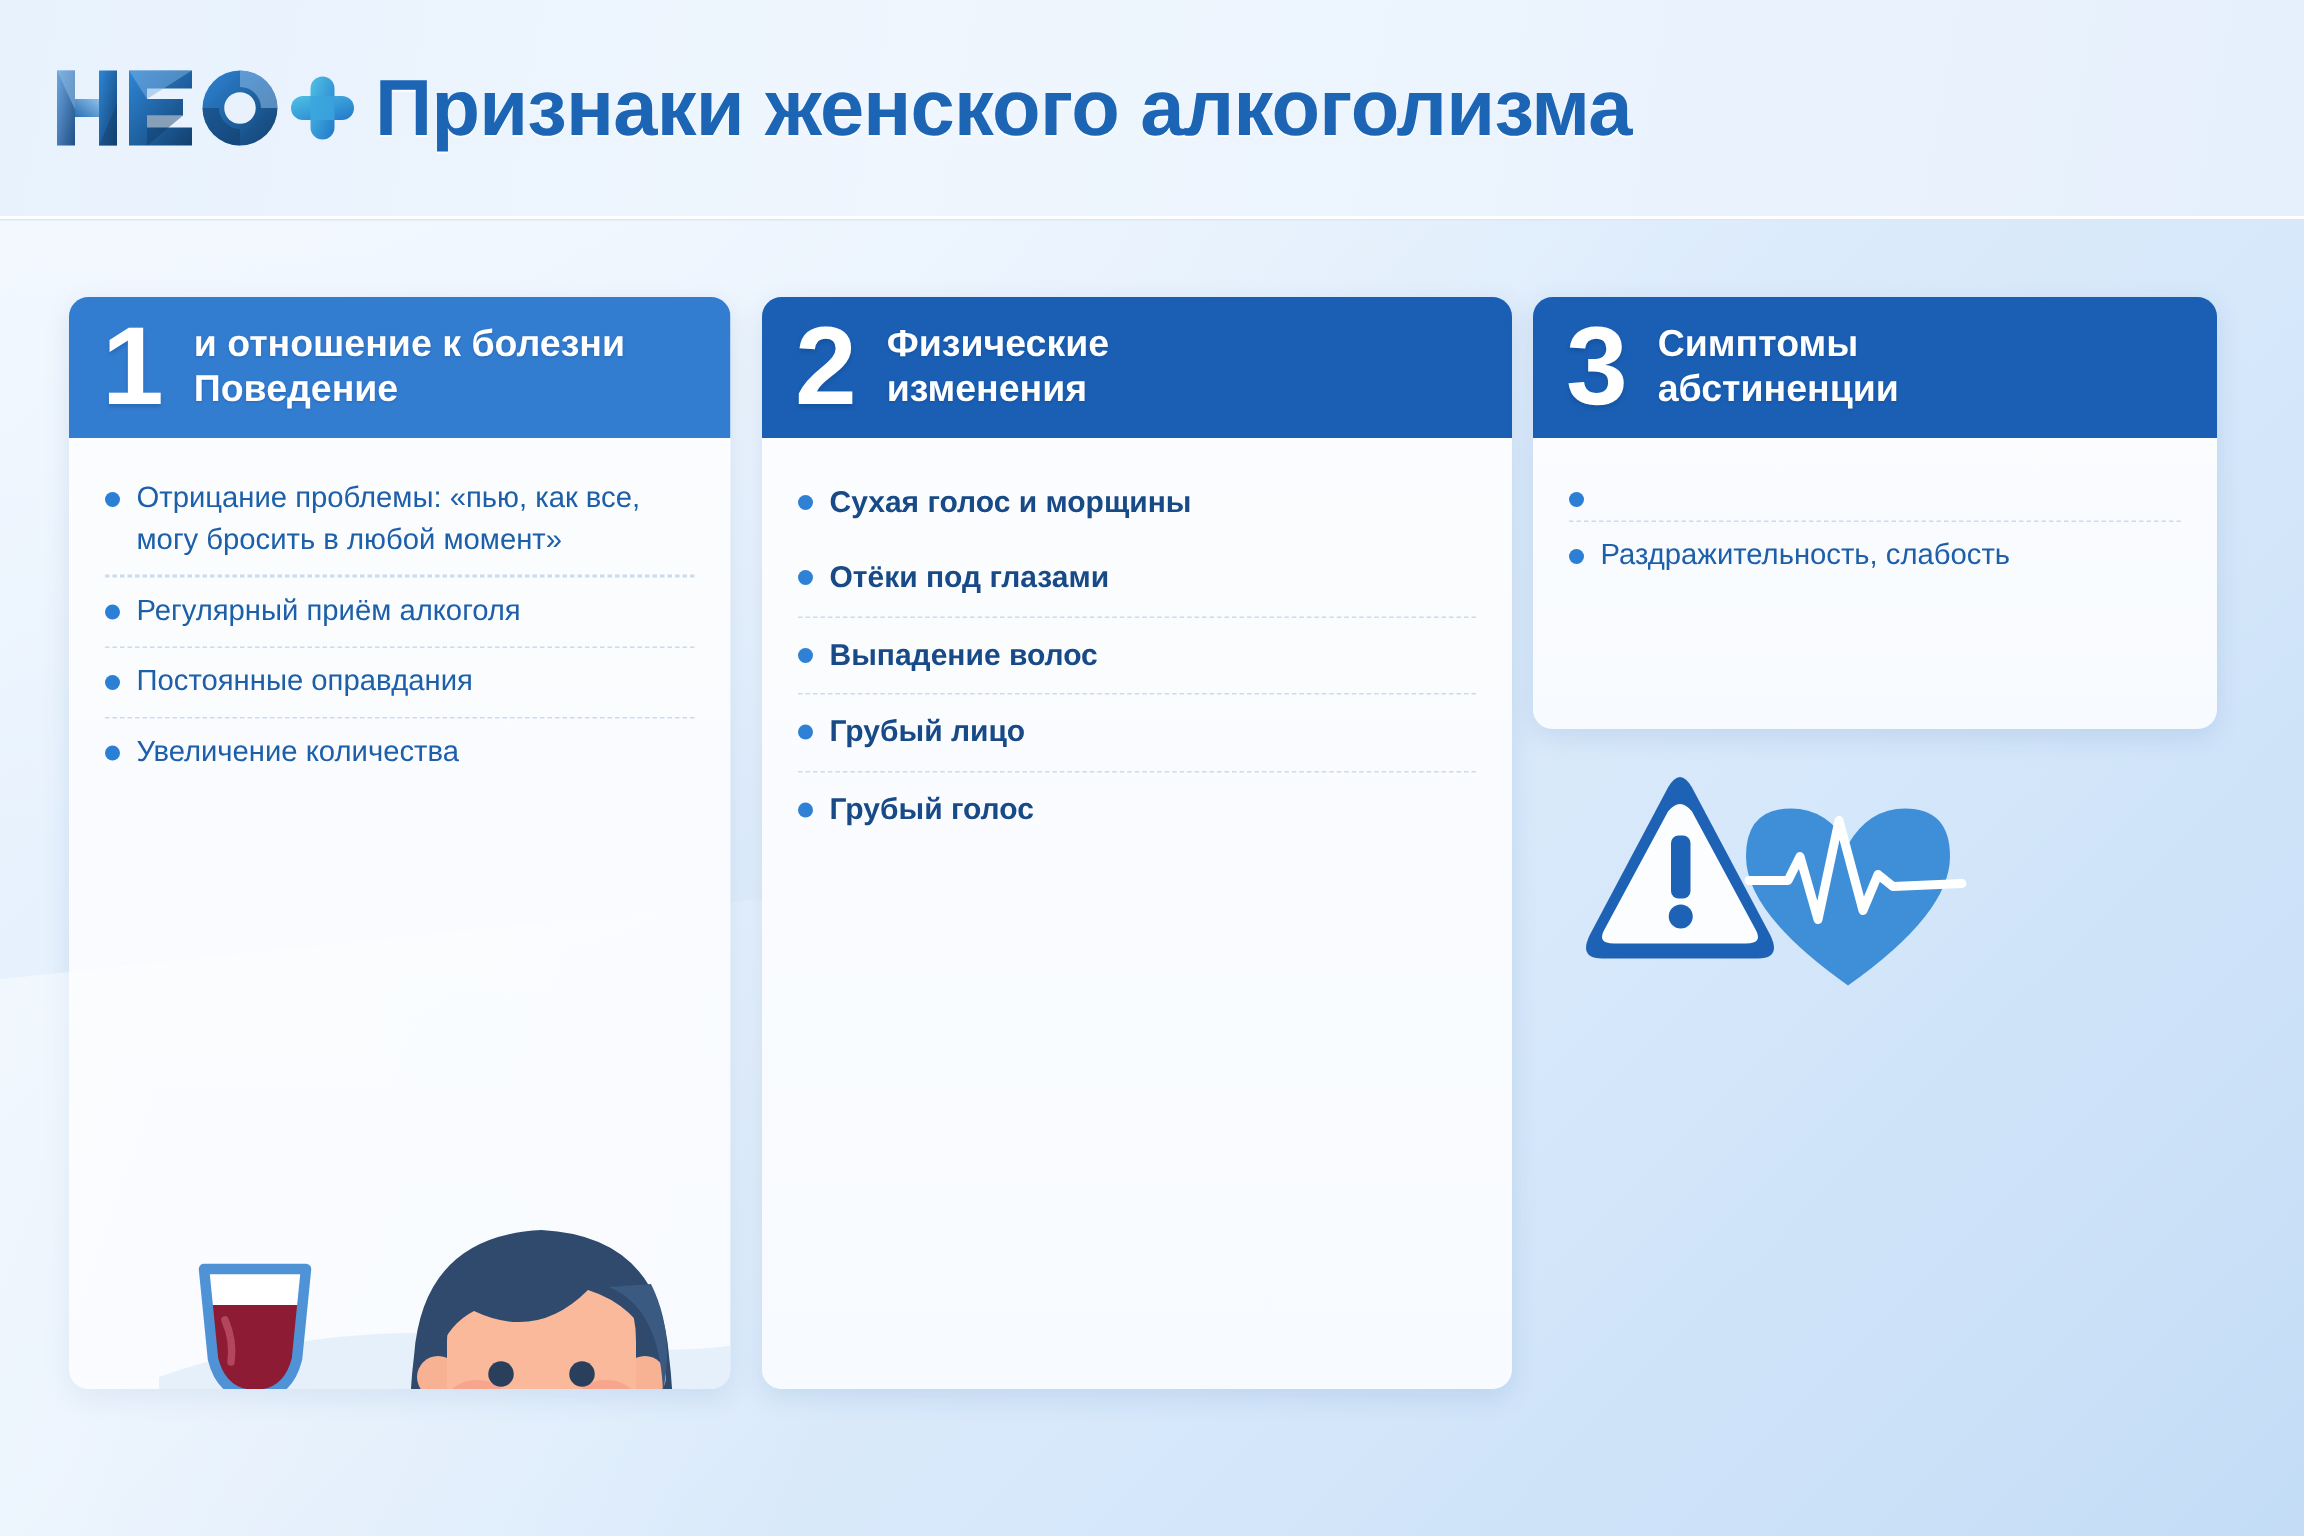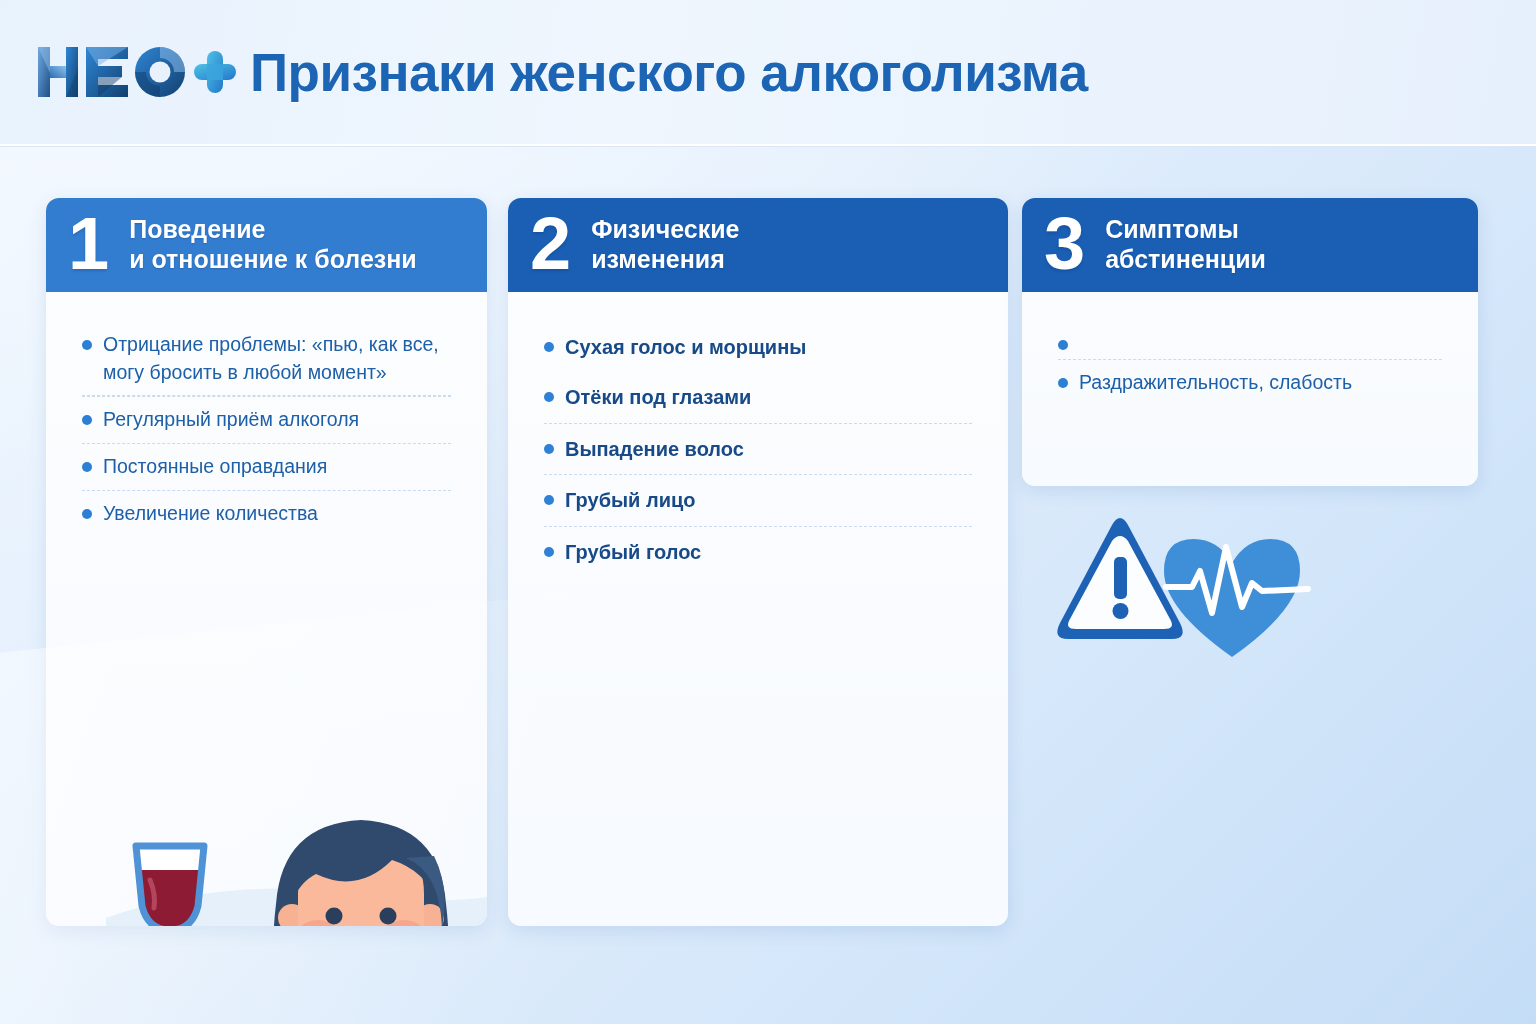--- a/index.html
+++ b/index.html
@@ -48,21 +48,21 @@
   .ctitle{font-size:25px;font-weight:bold;color:#ffffff;line-height:1.22;
           text-shadow:0 1px 2px rgba(0,40,90,.25);}
 
   #card1{left:46px;top:198px;width:441px;height:728px;}
   #card1 .chead{background:#337dd1;}
   #card2{left:508px;top:198px;width:500px;height:728px;}
   #card2 .chead{background:#1a5fb4;}
   #card3{left:1022px;top:198px;width:456px;height:288px;}
   #card3 .chead{background:#1a5fb4;}
 
-  .list{list-style:none;margin:12px;padding:18px 22px 0 22px;position:relative;z-index:3;}
+  .list{list-style:none;margin:0;padding:18px 22px 0 22px;position:relative;z-index:3;}
   .li{display:flex;align-items:flex-start;padding:9px 0 9px 0;}
   .dot{width:10px;height:10px;border-radius:50%;background:#2b7fd4;
        margin:9px 11px 0 2px;flex:none;}
   .ltxt{font-size:19.5px;color:#1d5fa8;line-height:1.42;}
   .sep{height:0;border-top:1.5px dashed #c9dcef;margin:0 2px 0 2px;}
 
   
   #card2 .ltxt{font-weight:bold;color:#174a87;font-size:20px;}
   #card2 .li{padding:11px 0;}
   #card2 .dot{background:#2f81d6;}
@@ -131,22 +131,22 @@
     </div>
 
     <div class="title">Признаки женского алкоголизма</div>
   </div>
 
   <div class="card" id="card1">
     <div class="card-body">
       <div class="chead">
         <div class="cnum">1</div>
         <div class="ctitle">
+          <div>и отношение к болезни</div>
           <div>Поведение</div>
-          <div>и отношение к болезни</div>
         </div>
       </div>
 
       <ul class="list">
         <li class="li">
           <span class="dot"></span>
           <span class="ltxt">Отрицание проблемы: «пью, как все, могу бросить в любой момент»</span>
         </li>
         <li class="sep"></li>
         <li class="sep"></li>

